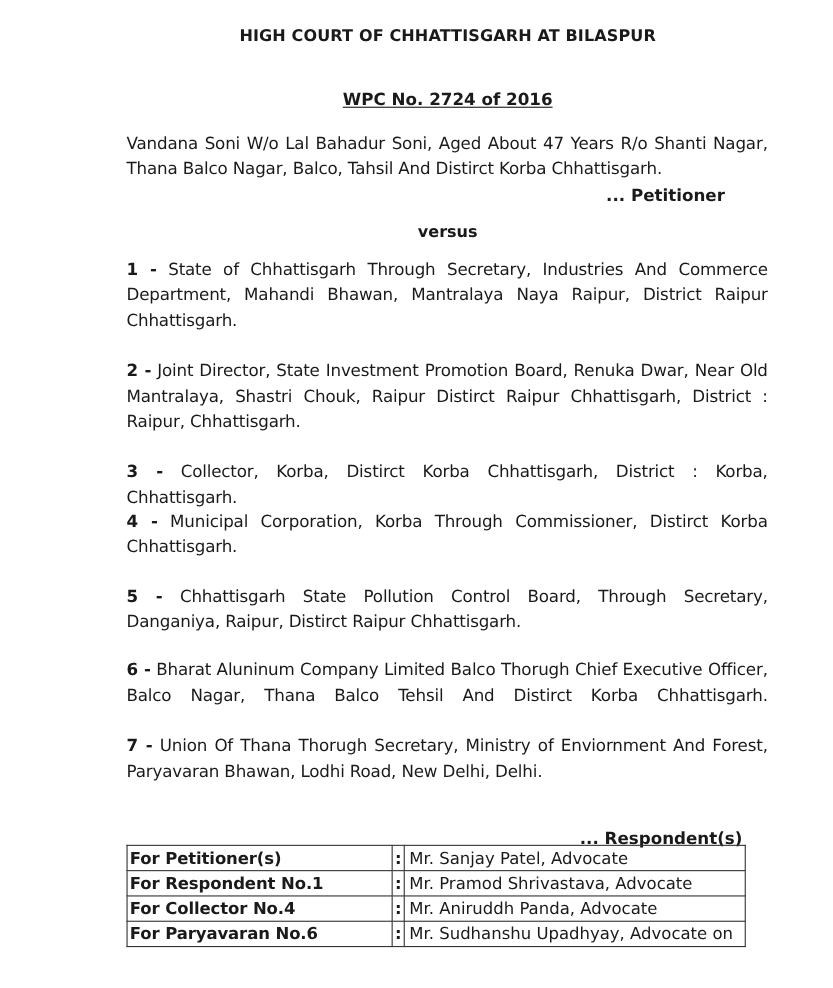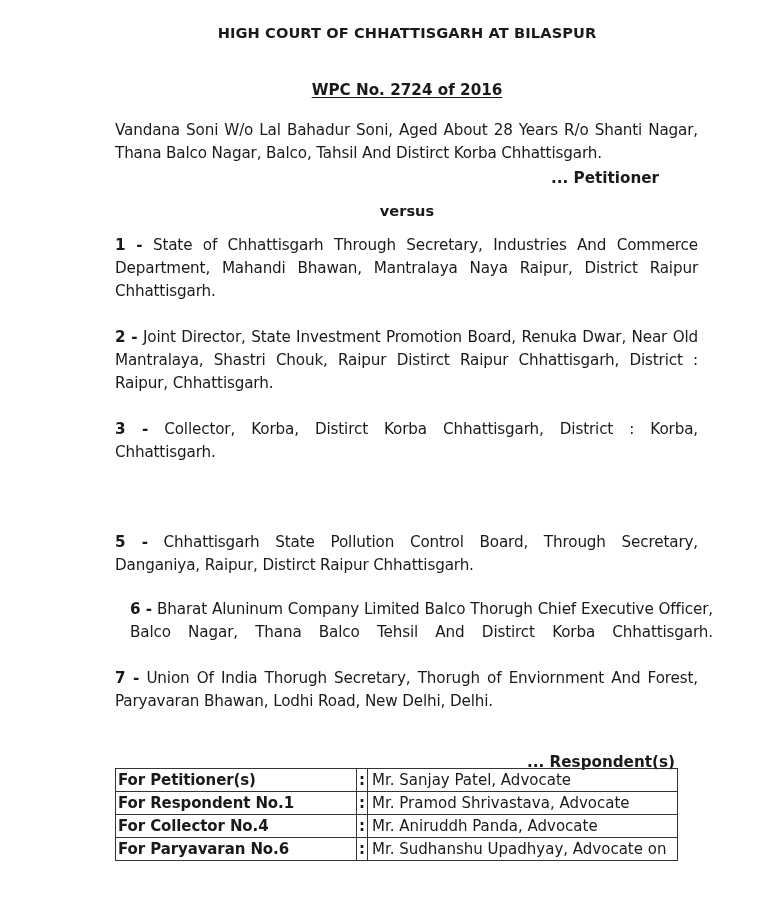--- a/index.html
+++ b/index.html
@@ -102,55 +102,59 @@
   </style>
 </head>
 <body>
 
 <div class="page">
 
   <div class="court-title">HIGH COURT OF CHHATTISGARH AT BILASPUR</div>
   <div class="case-no">WPC No. 2724 of 2016</div>
 
   <div class="para" style="top:119px;">
-    <span>Vandana Soni W/o Lal Bahadur Soni, Aged About 28 Years R/o Shanti Nagar, Thana Balco Nagar, Balco, Tahsil And Distirct Korba Chhattisgarh.</span>
+    <span>Vandana Soni W/o Lal Bahadur Soni, Aged About 47 Years R/o Shanti Nagar, Thana Balco Nagar, Balco, Tahsil And Distirct Korba Chhattisgarh.</span>
   </div>
   <div class="role" style="top:169px; left:551px;">... Petitioner</div>
 
   <div class="versus">versus</div>
 
   <div class="para full-justify-first" style="top:234px;">
     <b>1 -</b>
     <span>State of Chhattisgarh Through Secretary, Industries And Commerce Department, Mahandi Bhawan, Mantralaya Naya Raipur, District Raipur Chhattisgarh.</span>
   </div>
 
   <div class="para" style="top:326px;">
     <b>2 -</b>
     <span>Joint Director, State Investment Promotion Board, Renuka Dwar, Near Old Mantralaya, Shastri Chouk, Raipur Distirct Raipur Chhattisgarh, District : Raipur, Chhattisgarh.</span>
   </div>
 
   <div class="para" style="top:418px;">
     <b>3 -</b>
     <span>Collector, Korba, Distirct Korba Chhattisgarh, District : Korba, Chhattisgarh.</span>
   </div>
 
+  <div class="para" style="top:463px;">
+    <b>4 -</b>
+    <span>Municipal Corporation, Korba Through Commissioner, Distirct Korba Chhattisgarh.</span>
+  </div>
 
   <div class="para" style="top:531px;">
     <b>5 -</b>
     <span>Chhattisgarh State Pollution Control Board, Through Secretary, Danganiya, Raipur, Distirct Raipur Chhattisgarh.</span>
   </div>
 
-  <div class="para full-justify" style="top:598px;margin-left:15px;">
+  <div class="para full-justify" style="top:598px;">
     <b>6 -</b>
     <span>Bharat Aluninum Company Limited Balco Thorugh Chief Executive Officer, Balco Nagar, Thana Balco Tehsil And Distirct Korba Chhattisgarh.</span>
   </div>
 
   <div class="para" style="top:667px;">
     <b>7 -</b>
-    <span>Union Of India Thorugh Secretary, Thorugh of Enviornment And Forest, Paryavaran Bhawan, Lodhi Road, New Delhi, Delhi.</span>
+    <span>Union Of Thana Thorugh Secretary, Ministry of Enviornment And Forest, Paryavaran Bhawan, Lodhi Road, New Delhi, Delhi.</span>
   </div>
 
   <div class="role" style="top:714px; left:527px;margin-top:39px;">... Respondent(s)</div>
 
   <table class="counsel">
     <tbody>
       <tr>
         <td class="label">For Petitioner(s)</td>
         <td class="colon">:</td>
         <td class="value">Mr.  Sanjay Patel, Advocate</td>

